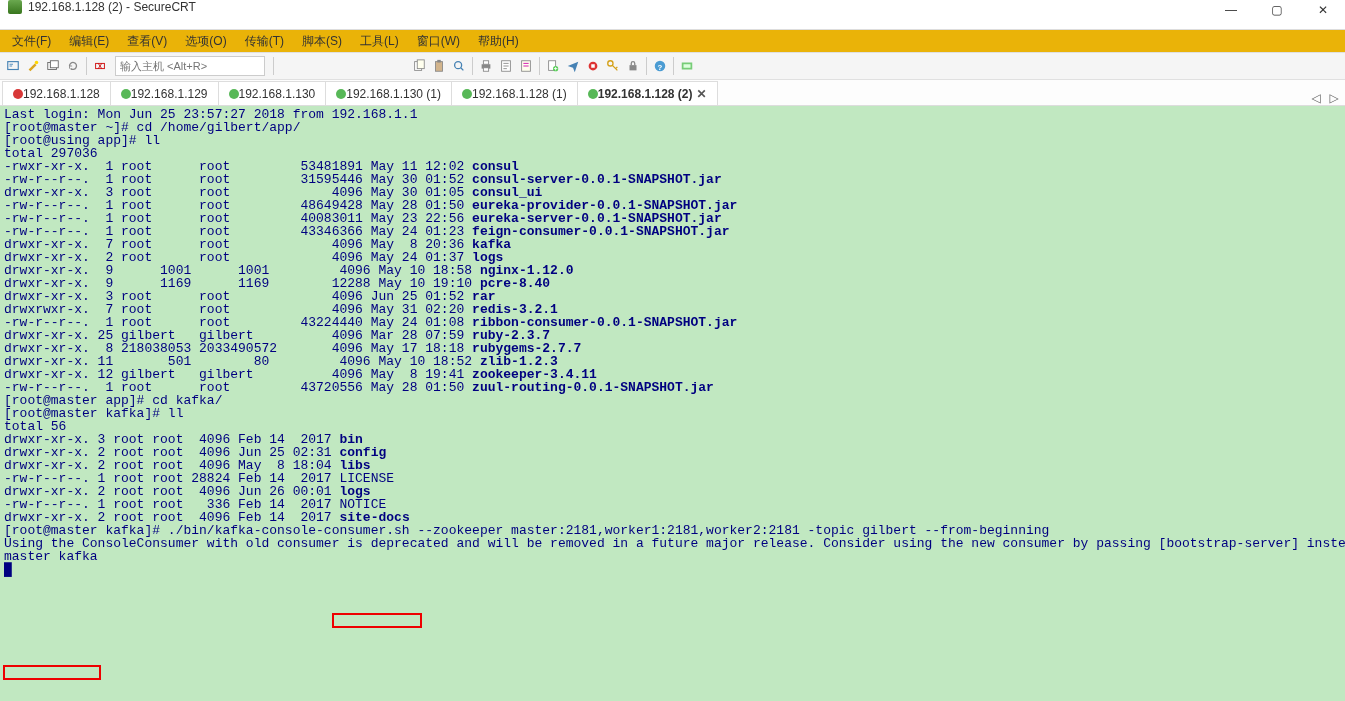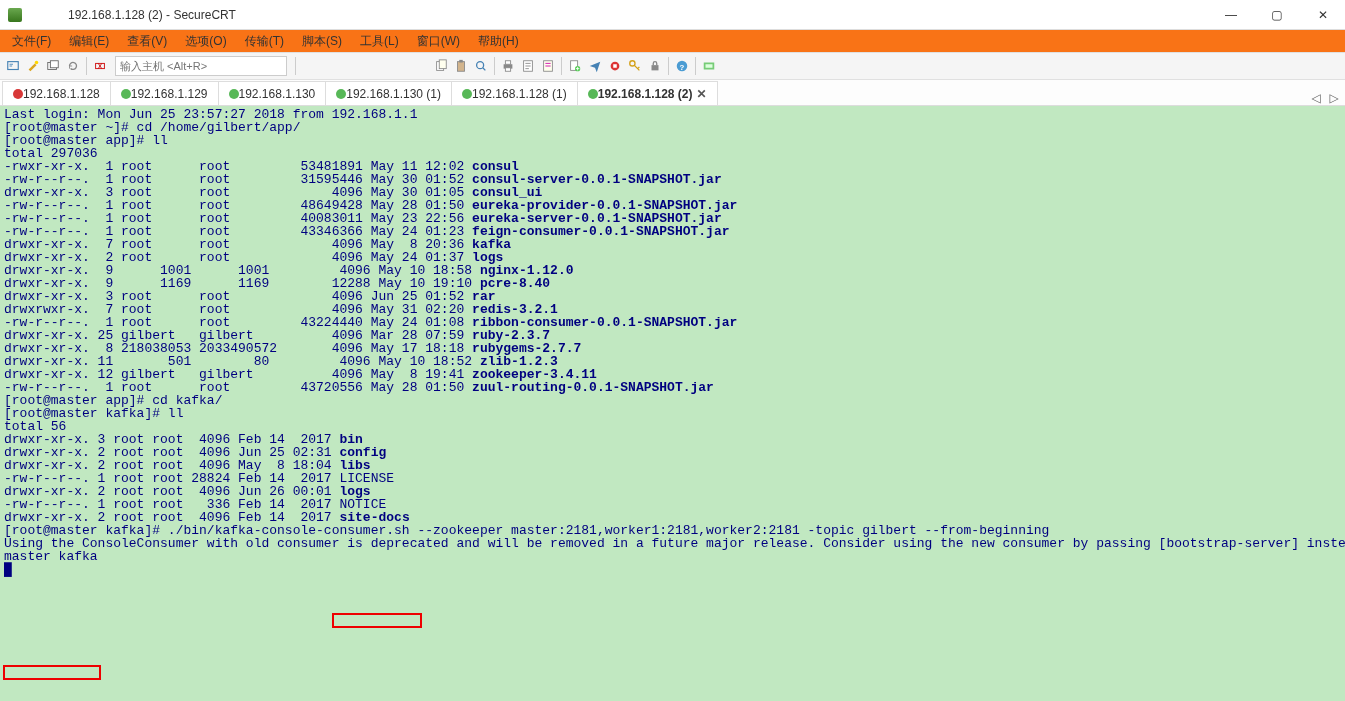--- a/index.html
+++ b/index.html
@@ -1,28 +1,28 @@
 <!DOCTYPE html>
 <html><head>
 <meta charset="utf-8">
 <style>
   * { margin:0; padding:0; box-sizing:border-box; }
   body { width:1345px; height:701px; background:#fff; font-family:"Segoe UI",Tahoma,sans-serif; font-size:12px; overflow:hidden; display:flex; flex-direction:column; }
-  .titlebar { height:30px; background:#fff; display:flex; align-items:center; padding:0 8px; border-bottom:1px solid #ddd;gap:40px; }
+  .titlebar { height:30px; background:#fff; display:flex; align-items:flex-start; padding:0 8px; border-bottom:1px solid #ddd; }
   .titlebar .appicon { width:14px; height:14px; margin-right:6px; background:linear-gradient(#6aa84f,#38761d); border-radius:2px; position:relative; }
   .titlebar .title { flex:1; font-size:12px; color:#333; }
   .winbtns { display:flex; gap:18px; }
   .winbtn { width:28px; height:20px; display:flex; align-items:center; justify-content:center; color:#333; font-size:12px; }
-  .menubar { height:22px; background:#f97316; display:flex; align-items:center; padding:0 4px; gap:2px; }
+  .menubar { height:22px; background:#eab308; display:flex; align-items:center; padding:0 4px; gap:2px; }
   .menubar span { padding:2px 8px; color:#333; }
   .toolbar { height:28px; background:#f5f5f5; border-top:1px solid #e0e0e0; border-bottom:1px solid #e0e0e0; display:flex; align-items:center; padding:0 4px; gap:2px; }
   .tbtn { width:18px; height:18px; display:flex; align-items:center; justify-content:center; color:#555; font-size:12px; border-radius:2px; }
   .tbtn svg { width:14px; height:14px; }
   .tsep { width:1px; height:18px; background:#ccc; margin:0 2px; }
-  .hostinput { width:172px; height:20px; border:1px solid #ccc; background:#fff; color:#999; font-size:11px; padding:0 4px; margin:0 4px; }
+  .hostinput { width:150px; height:20px; border:1px solid #ccc; background:#fff; color:#999; font-size:11px; padding:0 4px; margin:0 4px; }
   .tabbar { height:26px; background:#fdfdfd; border-bottom:1px solid #ddd; display:flex; align-items:flex-end; padding:0 2px; }
   .tab { height:24px; display:flex; align-items:center; padding:0 10px; border:1px solid #ddd; border-bottom:none; margin-right:-1px; background:#fff; font-size:12px; color:#333; }
   .tab.active { background:#fff; font-weight:bold; }
   .dot { width:10px; height:10px; border-radius:50%; }
   .dot.red { background:#d83838; }
   .dot.green { background:#58b858; }
   .tab .close { margin-left:4px; color:#555; font-size:12px; }
   .tabspacer { flex:1; }
   .tabarrow { width:18px; color:#666; text-align:center; }
   .terminal { flex:1; background:#c1e8c1; color:#000080; font-family:"Consolas","Courier New",monospace; font-size:13px; line-height:13px; padding:2px 4px; white-space:pre; overflow:hidden; position:relative; }
@@ -201,21 +201,21 @@
       <span>192.168.1.128 (2)</span>
       <span class="close">✕</span>
     </div>
   <div class="tabspacer"></div>
   <div class="tabarrow">◁</div>
   <div class="tabarrow">▷</div>
 </div>
 
 <div class="terminal"><span>Last login: Mon Jun 25 23:57:27 2018 from 192.168.1.1</span>
 <span>[root@master ~]# cd /home/gilbert/app/</span>
-<span>[root@master app]# ll</span>
+<span>[root@using app]# ll</span>
 <span>total 297036</span>
 <span>-rwxr-xr-x.  1 root      root         53481891 May 11 12:02 </span><span class="bold">consul</span>
 <span>-rw-r--r--.  1 root      root         31595446 May 30 01:52 </span><span class="bold">consul-server-0.0.1-SNAPSHOT.jar</span>
 <span>drwxr-xr-x.  3 root      root             4096 May 30 01:05 </span><span class="bold">consul_ui</span>
 <span>-rw-r--r--.  1 root      root         48649428 May 28 01:50 </span><span class="bold">eureka-provider-0.0.1-SNAPSHOT.jar</span>
 <span>-rw-r--r--.  1 root      root         40083011 May 23 22:56 </span><span class="bold">eureka-server-0.0.1-SNAPSHOT.jar</span>
 <span>-rw-r--r--.  1 root      root         43346366 May 24 01:23 </span><span class="bold">feign-consumer-0.0.1-SNAPSHOT.jar</span>
 <span>drwxr-xr-x.  7 root      root             4096 May  8 20:36 </span><span class="bold">kafka</span>
 <span>drwxr-xr-x.  2 root      root             4096 May 24 01:37 </span><span class="bold">logs</span>
 <span>drwxr-xr-x.  9      1001      1001         4096 May 10 18:58 </span><span class="bold">nginx-1.12.0</span>

